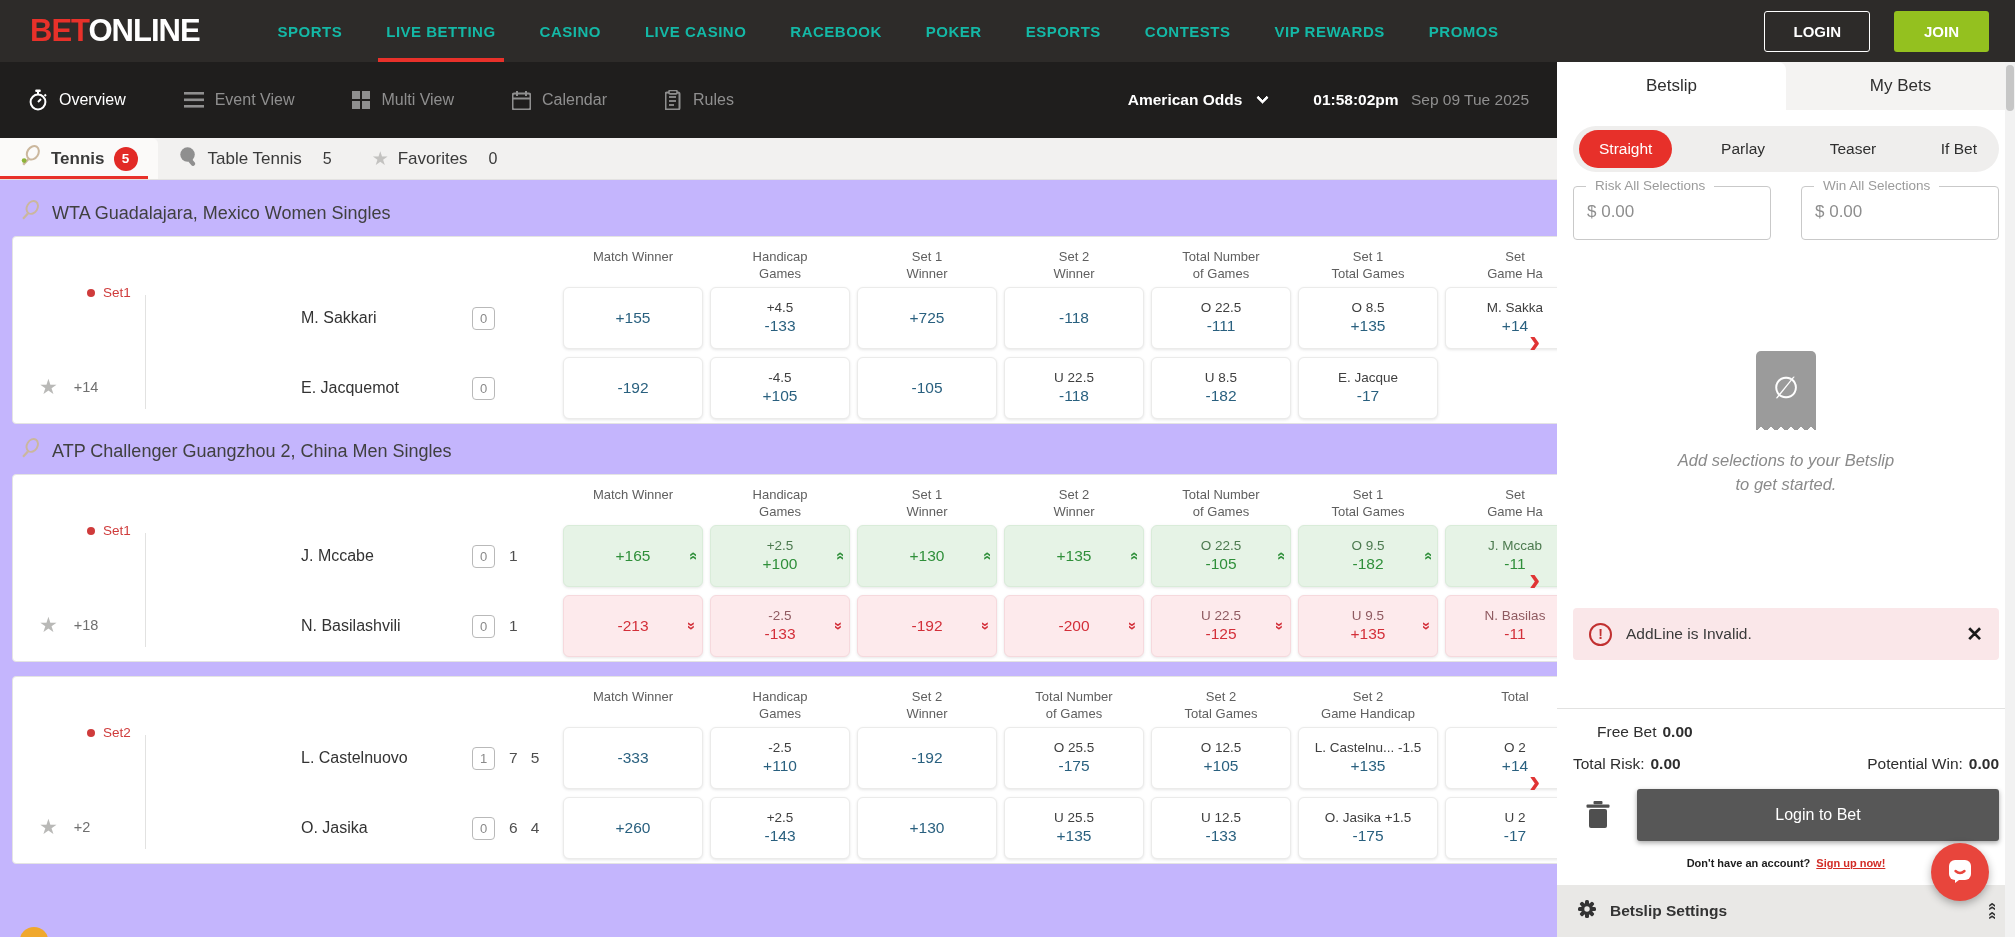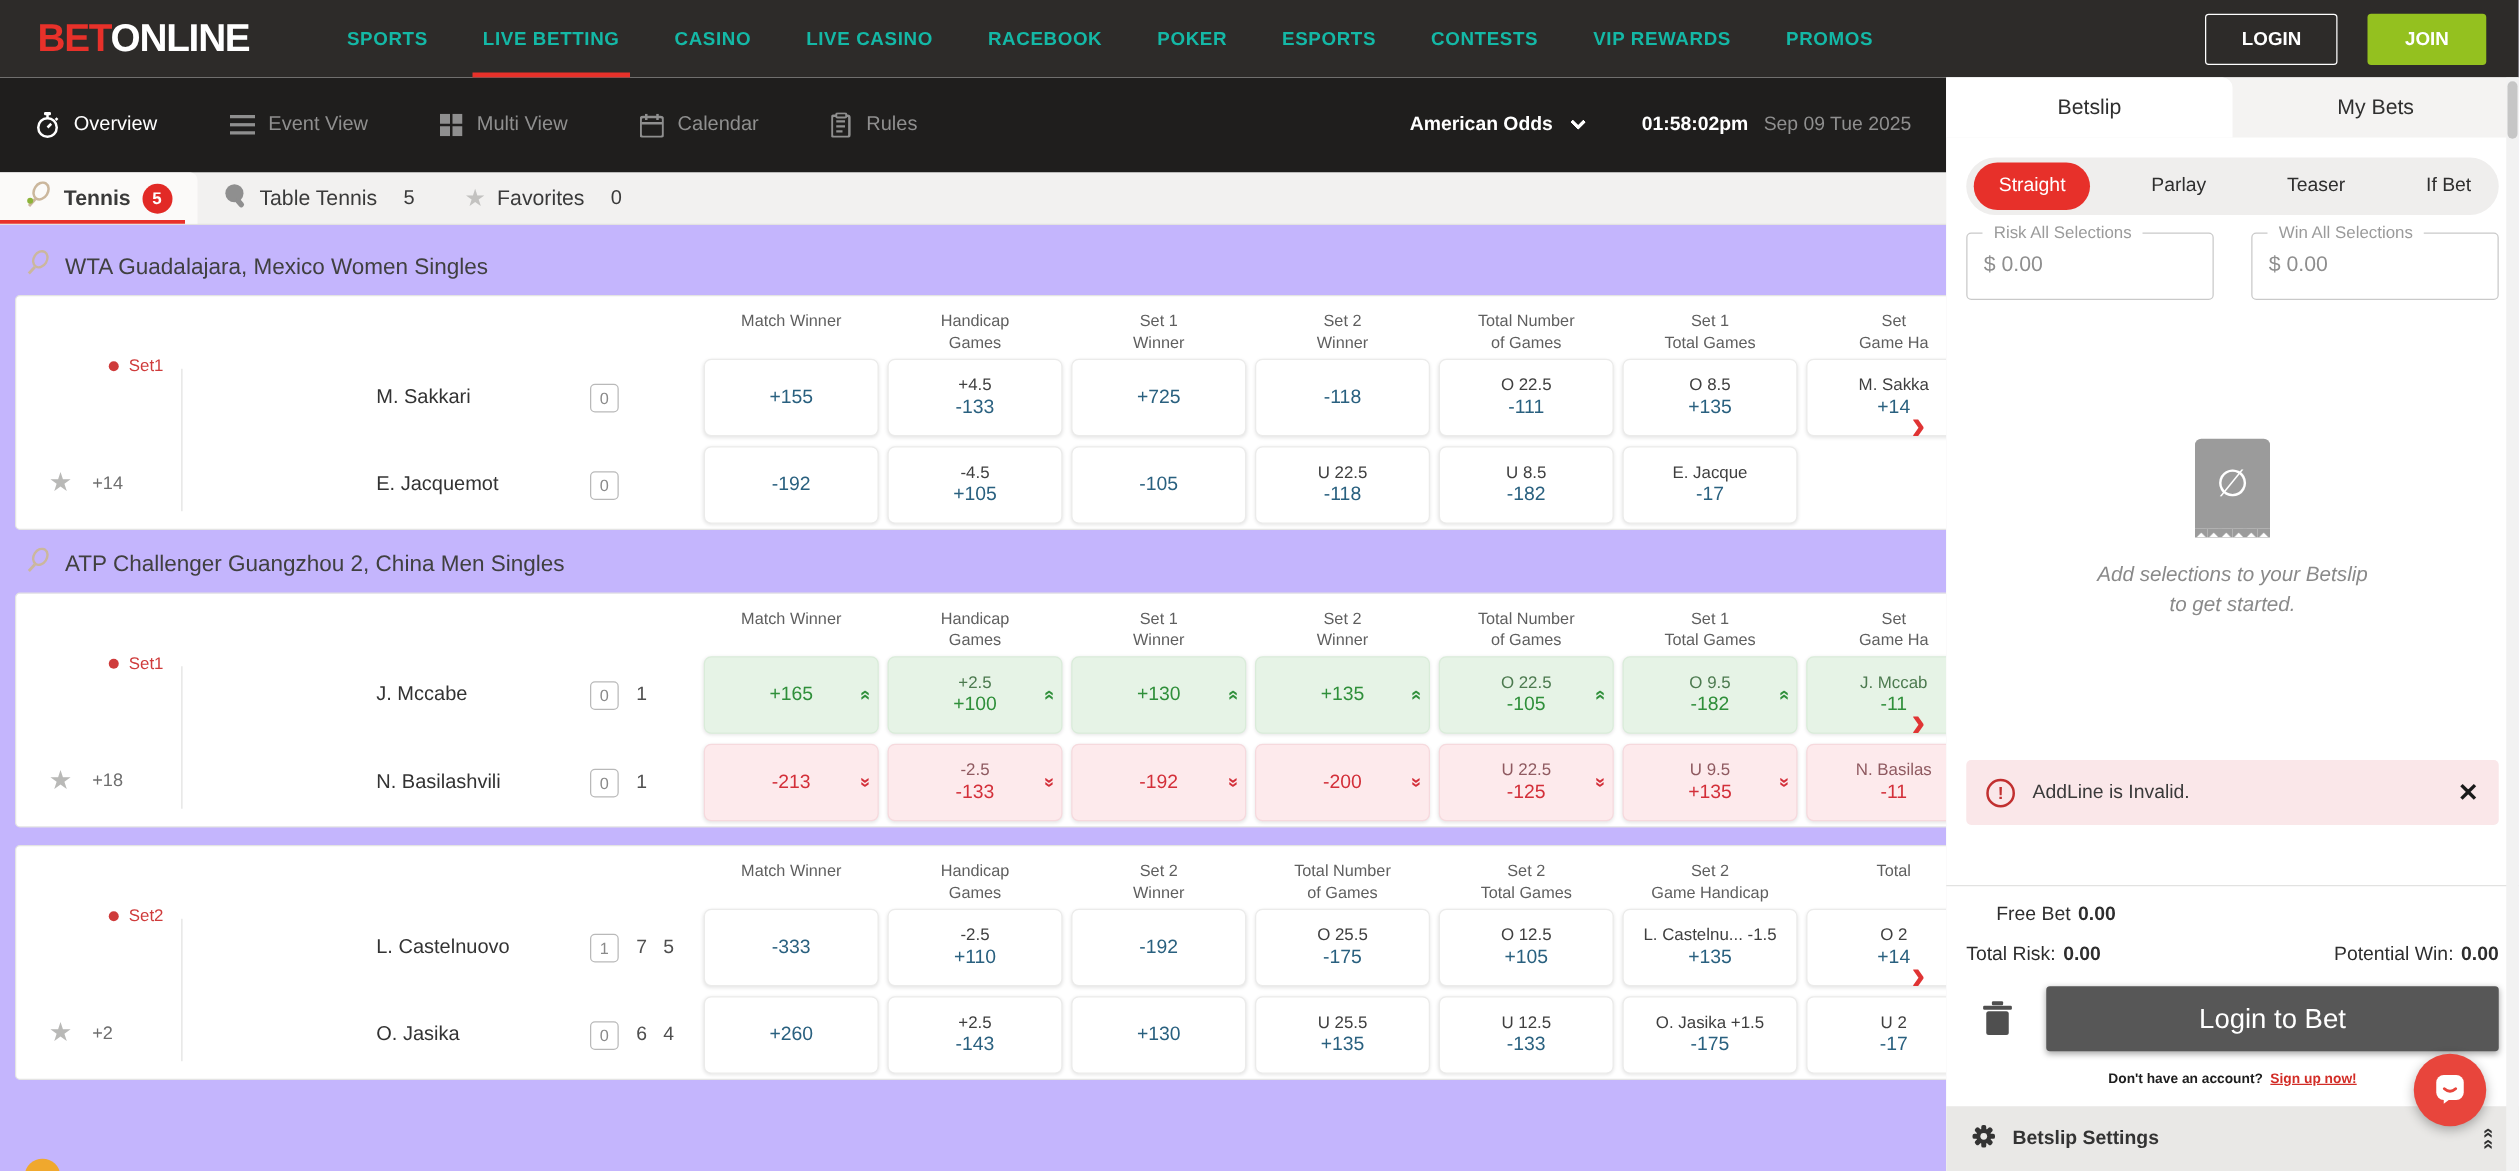--- a/index.html
+++ b/index.html
@@ -95,21 +95,21 @@
   .err-icon { width:23px; height:23px; border:2px solid #c13030; border-radius:50%; color:#c13030; display:flex; align-items:center; justify-content:center; font-size:14px; font-weight:700; flex-shrink:0; }
   .err-text { color:#3a3a3a; font-size:15.5px; flex:1; }
   .err-close { color:#1a1a1a; font-size:20px; font-weight:700; cursor:pointer; }
   .bs-bottom { border-top:1px solid #e2e2e1; padding:14px 16px 0; flex-shrink:0; }
   .free-bet { font-size:15.5px; color:#2e2e2e; margin-bottom:14px;margin-left:24px; }
   .free-bet b { margin-left:6px; }
   .risk-row { display:flex; justify-content:space-between; font-size:15.5px; color:#2e2e2e; margin-bottom:16px; }
   .risk-row b { margin-left:6px; }
   .action-row { display:flex; align-items:center; gap:26px; margin-bottom:16px; padding-left:12px; }
   .trash-btn { cursor:pointer; line-height:0; }
-  .login-bet-btn { flex:1; height:52px; background:#575757; color:#fff; font-size:22px; border:none; border-radius:3px; box-shadow:0 2px 5px rgba(0,0,0,.35); font-family:inherit; cursor:pointer; }
+  .login-bet-btn { flex:1; height:52px; background:#575757; color:#fff; font-size:16px; border:none; border-radius:3px; box-shadow:0 2px 5px rgba(0,0,0,.35); font-family:inherit; cursor:pointer; }
   .signup-line { text-align:center; font-size:11px; color:#1d1d1d; font-weight:700; margin-bottom:16px; }
   .signup-link { color:#d22c26; text-decoration:underline; cursor:pointer; margin-left:6px; }
   .bs-settings { height:52px; background:#e9e8e6; display:flex; align-items:center; padding:0 20px; gap:13px; flex-shrink:0; }
   .bs-settings-label { font-size:15.5px; font-weight:700; color:#333; flex:1; }
   .collapse-chevrons { display:flex; flex-direction:column; line-height:7px; color:#2f2f2f; font-weight:700; font-size:15px; cursor:pointer; }
   .collapse-chevrons span { transform:rotate(-90deg); display:block; height:9px; }
   .chat-fab { position:absolute; right:26px; bottom:36px; width:58px; height:58px; background:#e8453c; border-radius:50%; box-shadow:0 3px 9px rgba(0,0,0,.3); display:flex; align-items:center; justify-content:center; cursor:pointer; z-index:5; }
   .bs-scrollbar { position:absolute; right:0; top:0; width:10px; bottom:0; background:#f2f2f2; }
   .bs-scroll-thumb { position:absolute; right:1px; top:3px; width:8px; height:46px; background:#c6c6c6; border-radius:4px; }
 </style>

